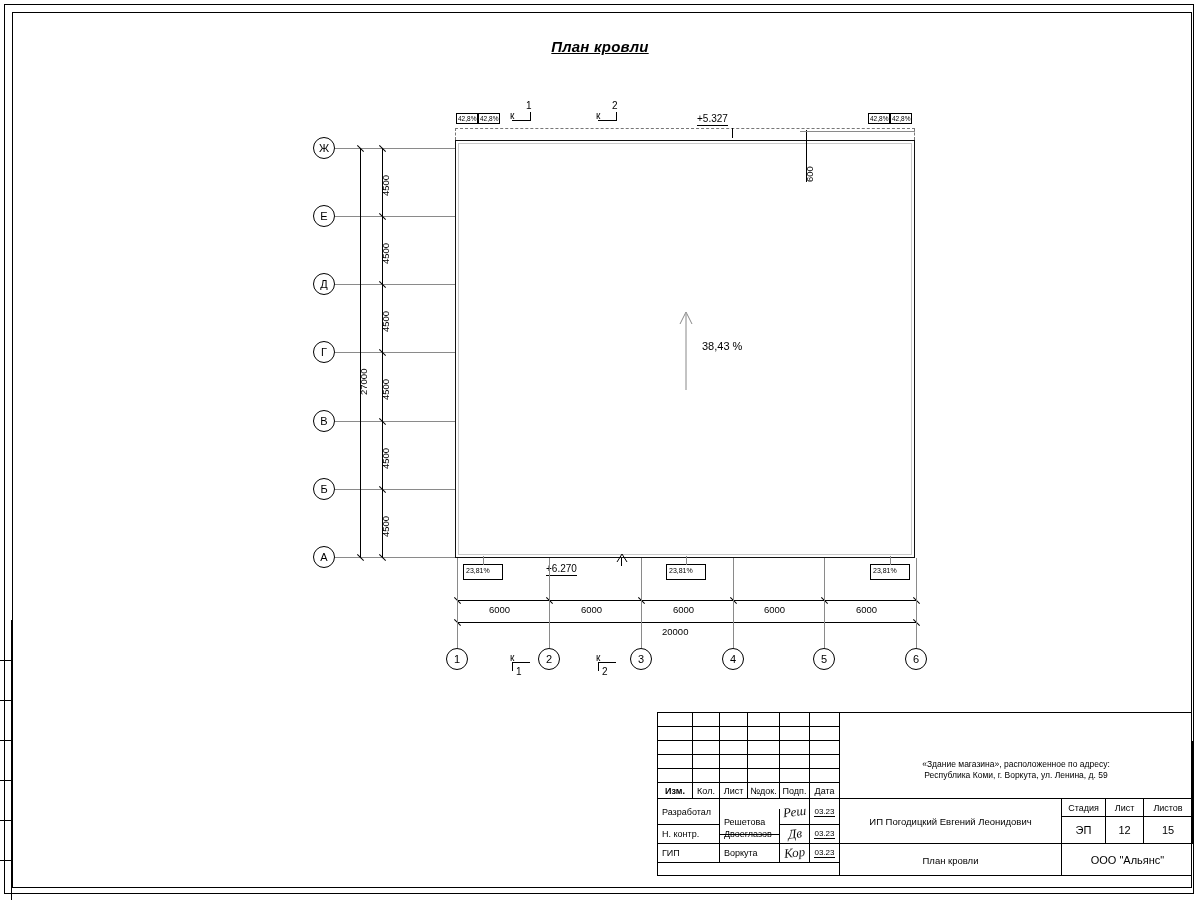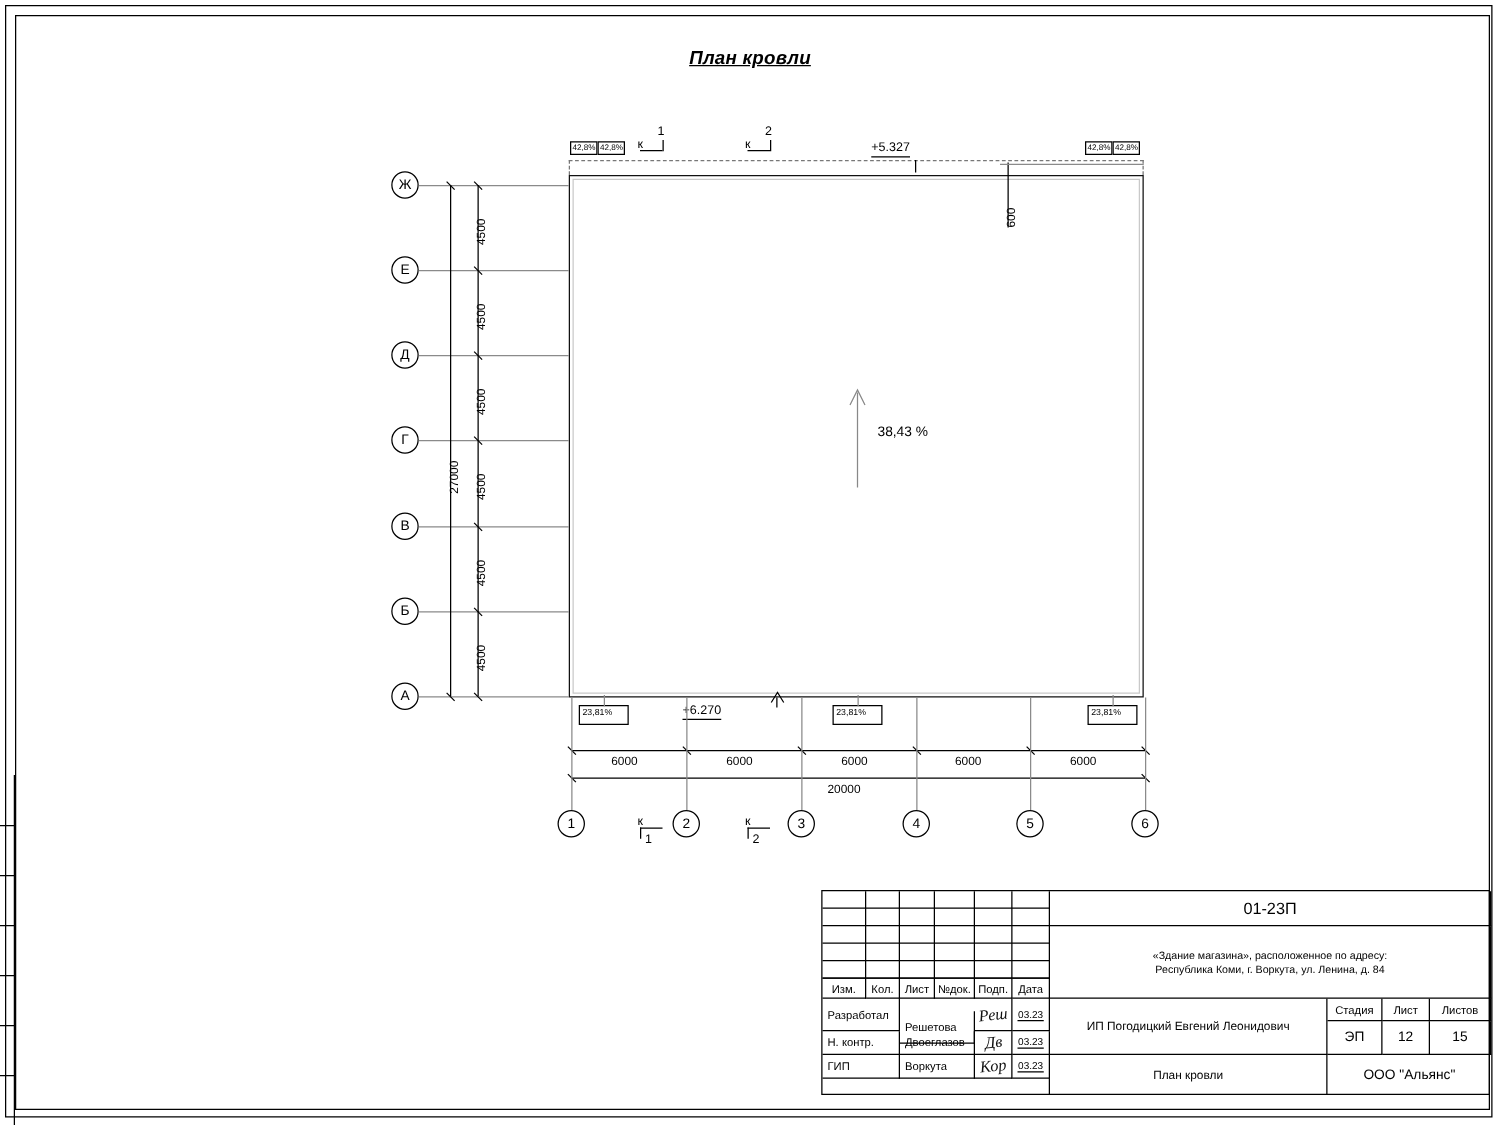--- a/index.html
+++ b/index.html
@@ -348,21 +348,21 @@
     <div class="cell br bb" data-name="rev-grid-col-sep-4" style="left:90px; top:0px; width:32px; height:70px;"></div>
     <div class="cell br bb" data-name="rev-grid-col-sep-5" style="left:122px; top:0px; width:30px; height:70px;"></div>
     <div class="cell br bb" data-name="rev-grid-col-sep-6" style="left:152px; top:0px; width:30px; height:70px;"></div>
 
     <div class="cell bb" data-name="rev-grid-row-1" style="left:0px; top:0px; width:182px; height:14px;"></div>
     <div class="cell bb" data-name="rev-grid-row-2" style="left:0px; top:14px; width:182px; height:14px;"></div>
     <div class="cell bb" data-name="rev-grid-row-3" style="left:0px; top:28px; width:182px; height:14px;"></div>
     <div class="cell bb" data-name="rev-grid-row-4" style="left:0px; top:42px; width:182px; height:14px;"></div>
     <div class="cell bb" data-name="rev-grid-row-5" style="left:0px; top:56px; width:182px; height:14px;"></div>
 
-    <div class="cell br bb" data-name="rev-header-izm" style="left:0px;   top:70px; width:35px; height:16px;">Изм.</div>
+    <div class="cell br bb" data-name="rev-header-izm" style="left:0px;   top:70px; width:35px; height:16px;font-weight:bold;">Изм.</div>
     <div class="cell br bb" data-name="rev-header-kol" style="left:35px;  top:70px; width:27px; height:16px;">Кол.</div>
     <div class="cell br bb" data-name="rev-header-list" style="left:62px;  top:70px; width:28px; height:16px;">Лист</div>
     <div class="cell br bb" data-name="rev-header-ndok" style="left:90px;  top:70px; width:32px; height:16px;">№док.</div>
     <div class="cell br bb" data-name="rev-header-podp" style="left:122px; top:70px; width:30px; height:16px;">Подп.</div>
     <div class="cell br bb" data-name="rev-header-data" style="left:152px; top:70px; width:30px; height:16px;text-align:right;">Дата</div>
 
     <div class="cell br bb left" data-name="sign-row-1-role" style="left:0px; top:86px; width:62px; height:26px; justify-content:flex-start; padding-left:4px;">Разработал</div>
     <div class="cell br bb left" data-name="sign-row-1-name" style="left:62px; top:96px; width:60px; height:26px; justify-content:flex-start; padding-left:4px;">Решетова</div>
     <div class="cell br bb" data-name="sign-row-1-signature" style="left:122px; top:86px; width:30px; height:26px;">
       <span class="sig" data-name="sign-row-1-signature-glyph">Реш</span>
@@ -384,27 +384,24 @@
     <div class="cell br bb left" data-name="sign-row-3-name" style="left:62px; top:131px; width:60px; height:19px; justify-content:flex-start; padding-left:4px;">Воркута</div>
     <div class="cell br bb" data-name="sign-row-3-signature" style="left:122px; top:131px; width:30px; height:19px;">
       <span class="sig" data-name="sign-row-3-signature-glyph">Кор</span>
     </div>
     <div class="cell br bb" data-name="sign-row-3-date" style="left:152px; top:131px; width:30px; height:19px;">
       <span class="underline-date small8" data-name="sign-row-3-date-value">03.23</span>
     </div>
 
     <div class="cell br" data-name="sign-row-4-empty" style="left:0px; top:150px; width:182px; height:13px;"></div>
 
-    <div class="cell bb br" data-name="project-code-cell" style="left:182px; top:0px; width:353px; height:28px;">
-      <span class="code" data-name="project-code">01-23П</span>
-    </div>
 
     <div class="cell bb br" data-name="object-description-cell" style="left:182px; top:28px; width:353px; height:58px; flex-direction:column;">
       <div class="obj" data-name="object-line-1">«Здание магазина», расположенное по адресу:</div>
-      <div class="obj" data-name="object-line-2">Республика Коми, г. Воркута, ул. Ленина, д. 84</div>
+      <div class="obj" data-name="object-line-2">Республика Коми, г. Воркута, ул. Ленина, д. 59</div>
     </div>
 
     <div class="cell bb br" data-name="developer-cell" style="left:182px; top:86px; width:222px; height:45px; font-size:9.5px;">ИП Погодицкий Евгений Леонидович</div>
 
     <div class="cell br" data-name="drawing-name-cell" style="left:182px; top:131px; width:222px; height:32px; font-size:9.5px;">План кровли</div>
 
     <div class="cell bb br" data-name="stage-header-stadia" style="left:404px; top:86px; width:44px; height:18px;">Стадия</div>
     <div class="cell bb br" data-name="stage-header-list" style="left:448px; top:86px; width:38px; height:18px;">Лист</div>
     <div class="cell bb br" data-name="stage-header-listov" style="left:486px; top:86px; width:49px; height:18px;">Листов</div>
 

